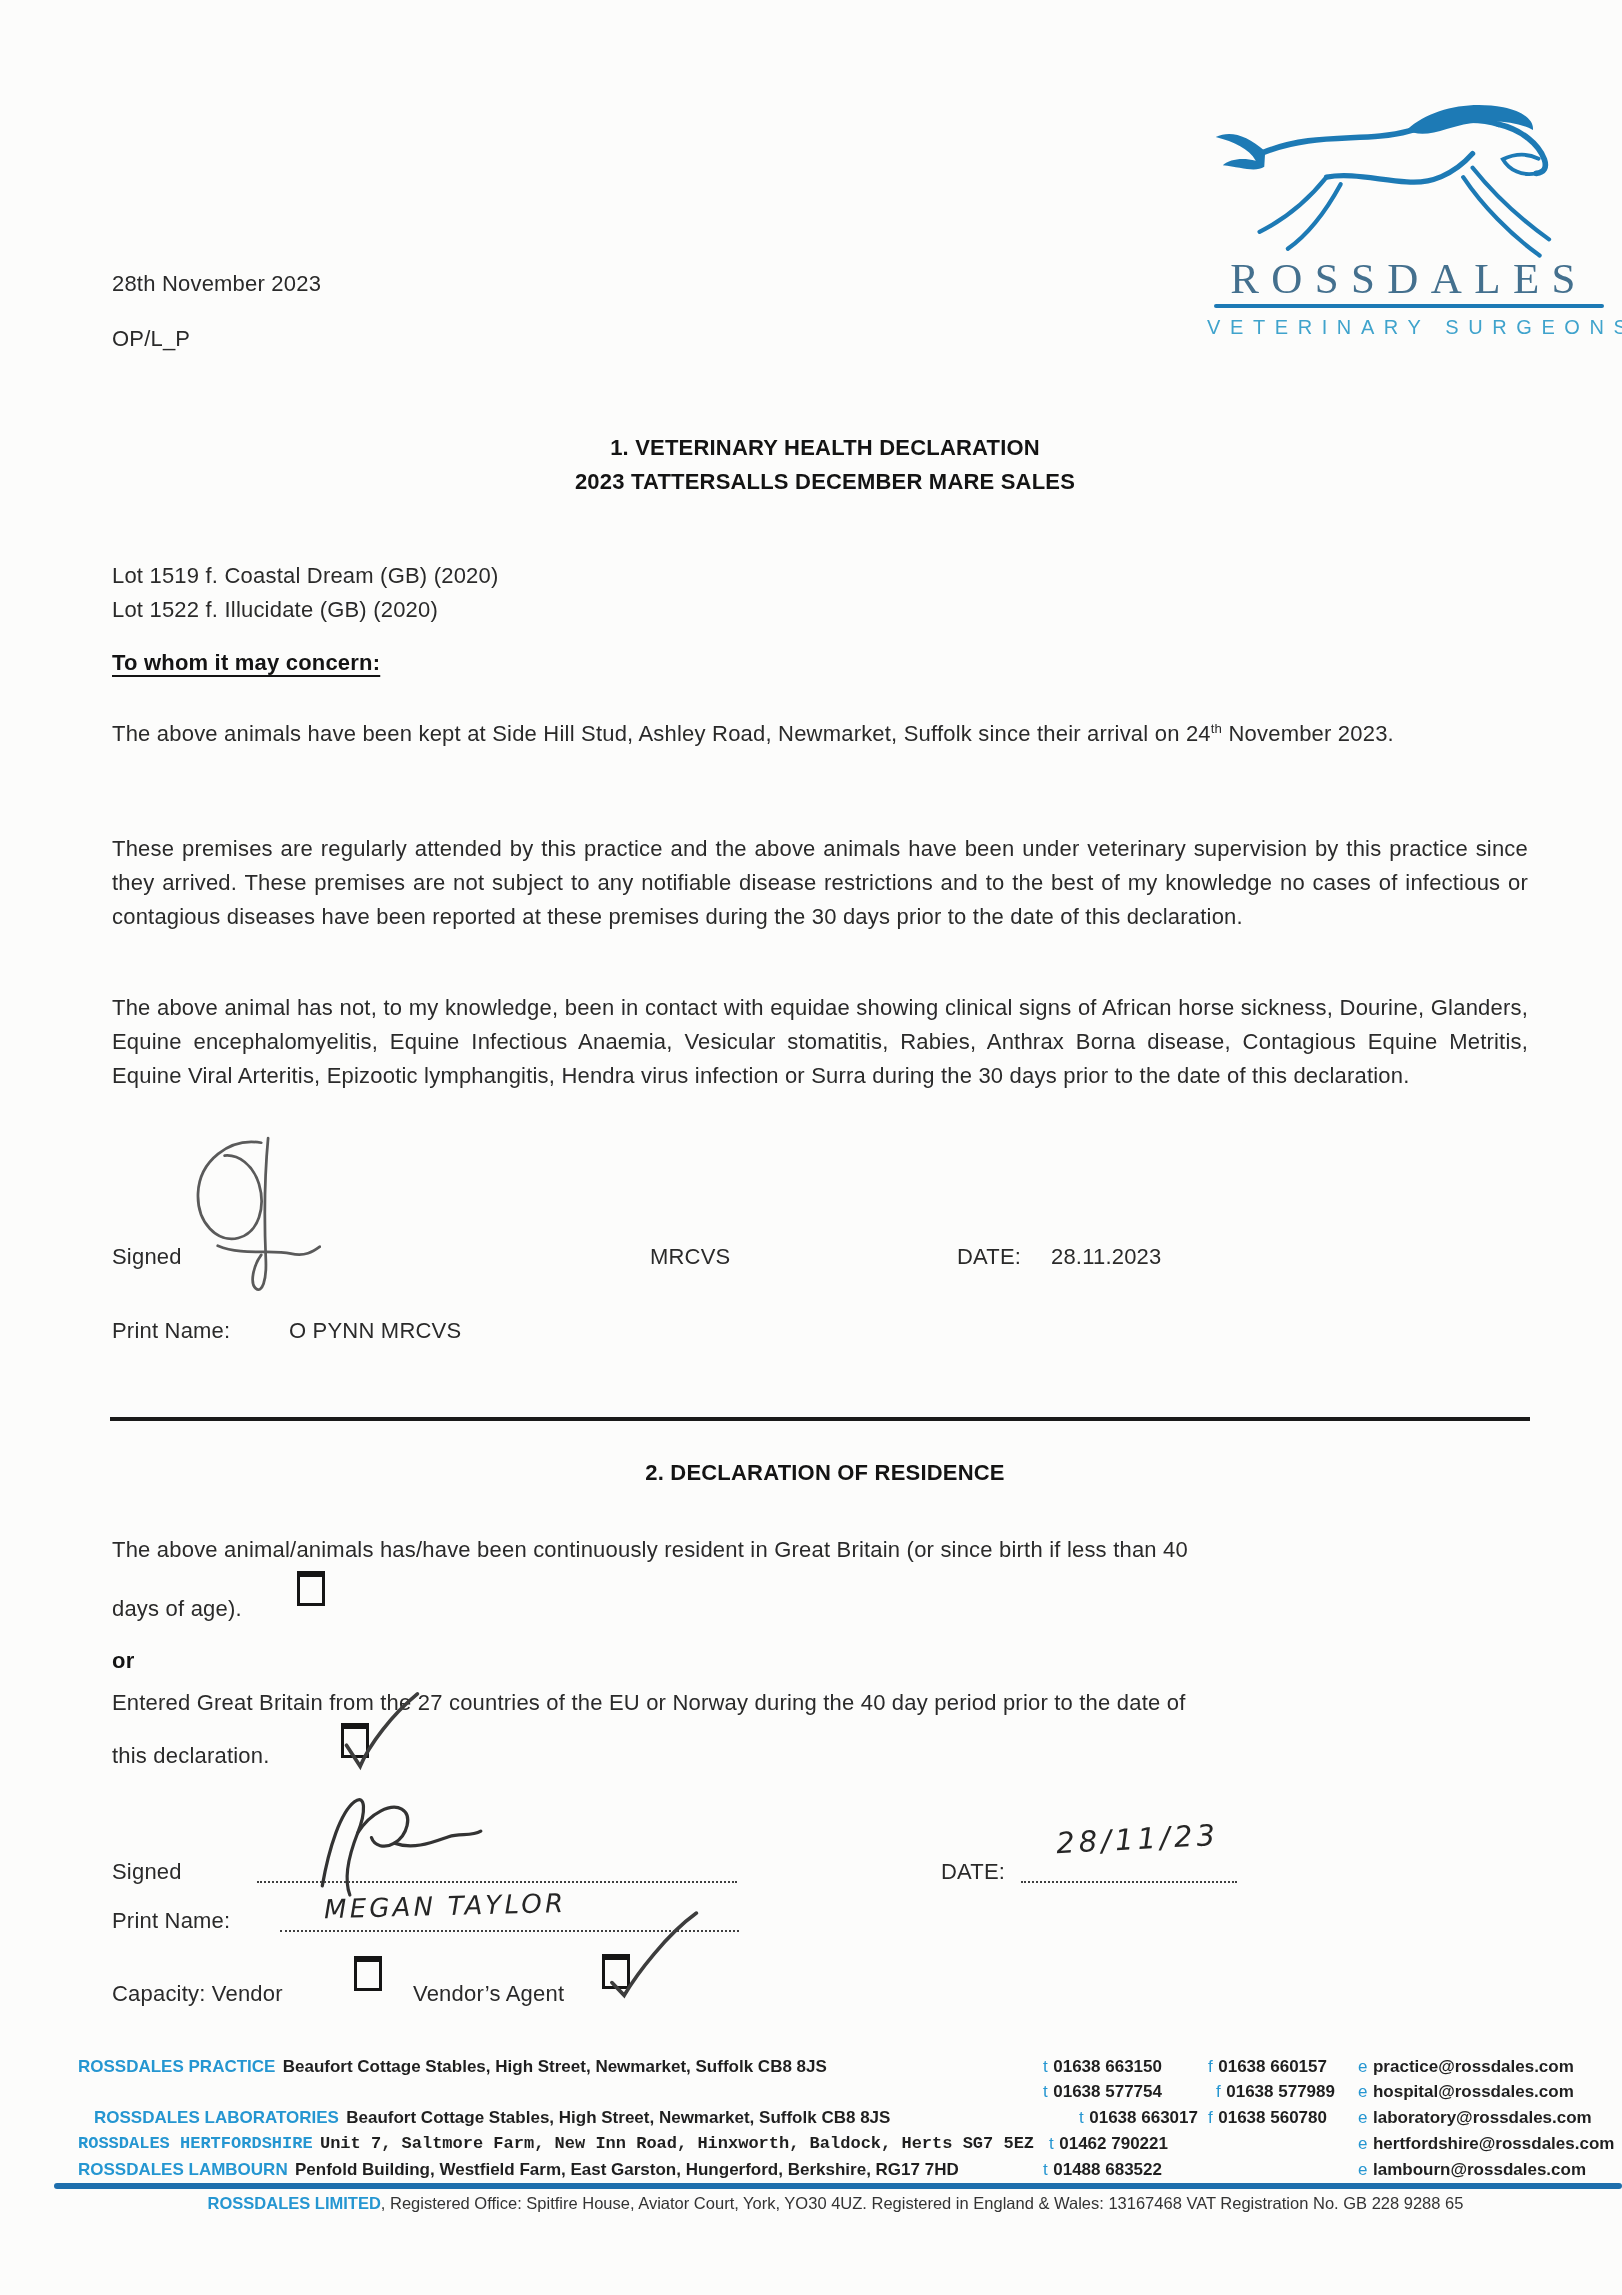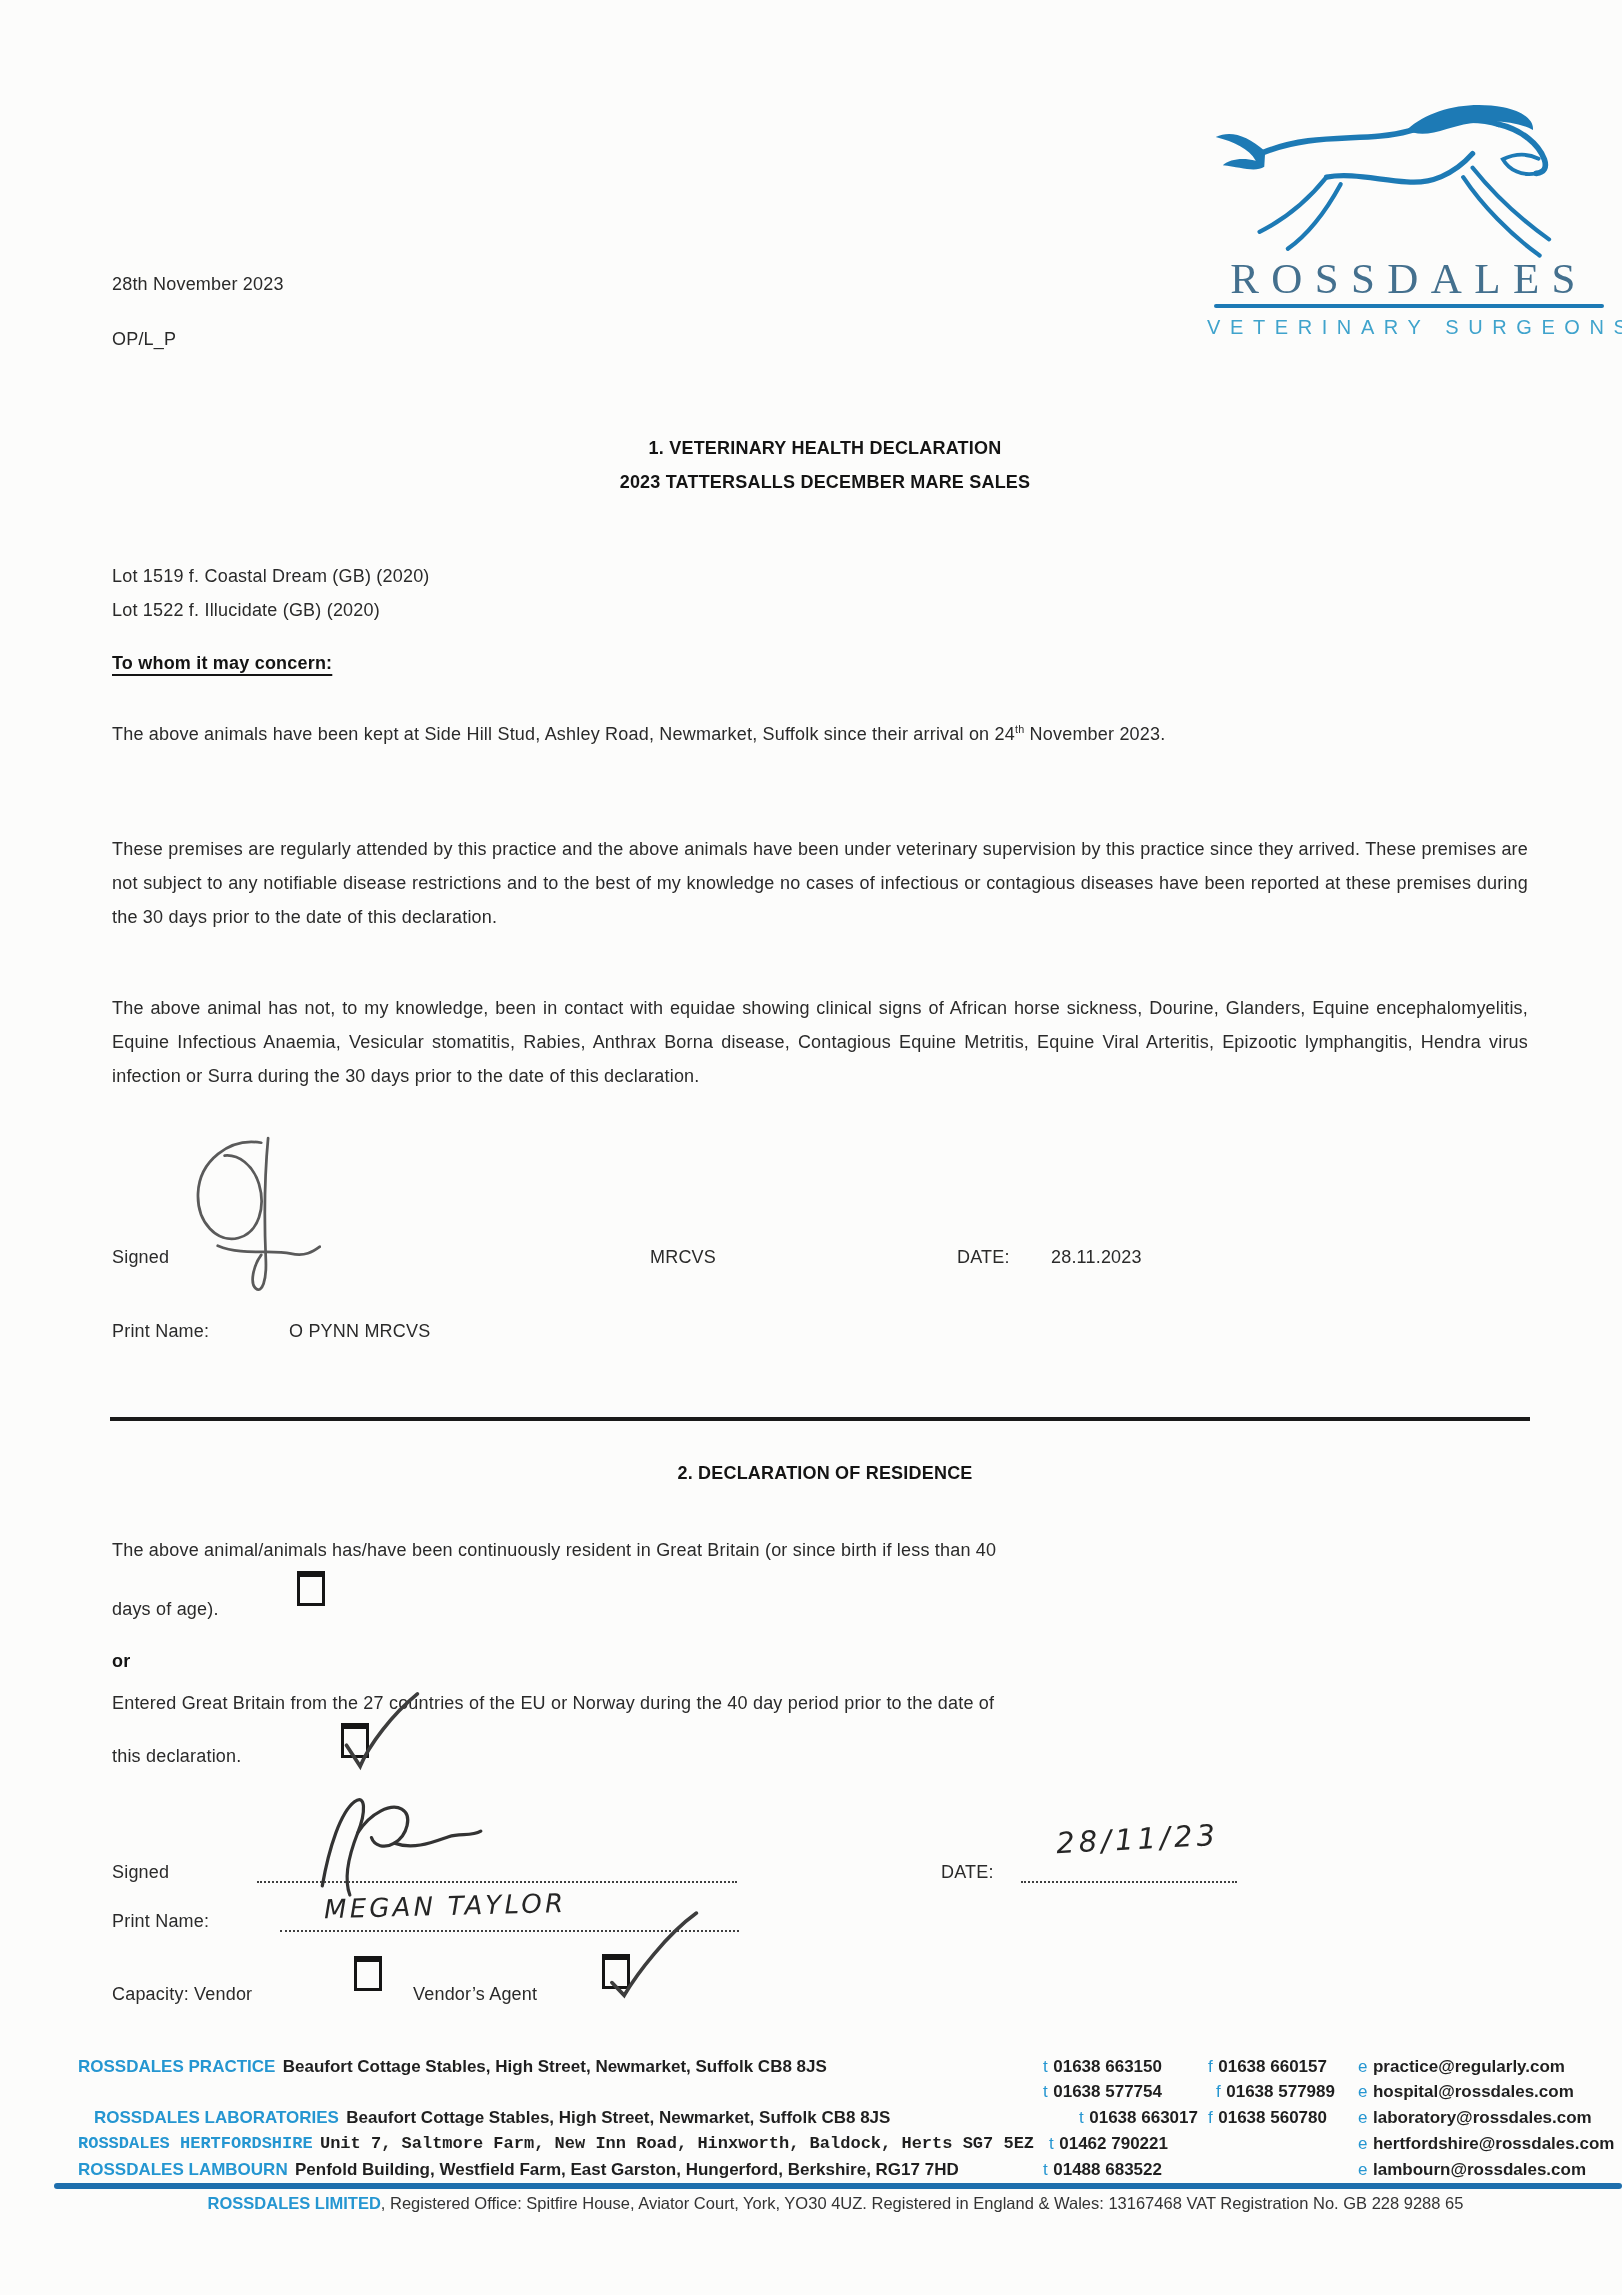--- a/index.html
+++ b/index.html
@@ -2,21 +2,21 @@
 <html style="--logo-blue: #1d7ab5; --brand-text: #44708e; --tagline-blue: #3fa3cc; --footer-blue: #2596d1; --rule-blue: #1e6fad; --ink: #2a2a2a;font-size:7.3px"><head>
 <meta charset="utf-8">
 <style>
   html,body{margin:0;padding:0;}
   body{
     width:1622px;height:2295px;background:#fcfcfb;
     font-family:"Liberation Sans", sans-serif;color:#2a2a2a;
     position:relative;overflow:hidden;
   }
   .abs{position:absolute;}
-  .body-text{font-size:18px;line-height:34px;letter-spacing:0.2px;}
+  .body-text{font-size:22px;line-height:34px;letter-spacing:0.2px;}
   .para{width:1416px;text-align:justify;text-align-last:left;}
   .bold{font-weight:bold;color:#141414;}
   .center-box{left:117px;width:1416px;text-align:center;}
   sup{font-size:60%;vertical-align:super;line-height:0;}
   .salutation{
     font-weight:bold;color:#141414;
     text-decoration:underline;text-decoration-thickness:1.8px;text-underline-offset:5px;
   }
   .brand-text{
     font-family:"Liberation Serif", serif;font-size:43px;letter-spacing:12.4px;
@@ -145,21 +145,21 @@
 <div class="abs body-text" style="left:413px;top:1977px;">Vendor’s Agent</div>
 <div class="abs cbx" style="left:602px;top:1954px;"></div>
 <svg class="abs tick-svg" style="left:605px;top:1909px;" width="96" height="90" viewBox="0 0 210 195">
   <path d="M15,160 L42,188 C70,140 135,55 200,8" fill="none" stroke="#3d3d3d" stroke-width="8" stroke-linecap="round"></path>
 </svg>
 
 <div class="abs f-row" style="left:0;top:2057px;width:1622px;">
   <span class="abs" style="left:78px;"><span class="f-name">ROSSDALES PRACTICE</span><span class="f-addr">Beaufort Cottage Stables, High Street, Newmarket, Suffolk CB8 8JS</span></span>
   <span class="abs" style="left:1043px;"><span class="f-pre">t</span><span class="f-val">01638 663150</span></span>
   <span class="abs" style="left:1208px;"><span class="f-pre">f</span><span class="f-val">01638 660157</span></span>
-  <span class="abs" style="left:1358px;"><span class="f-pre">e</span><span class="f-val">practice@regularly.com</span></span>
+  <span class="abs" style="left:1358px;"><span class="f-pre">e</span><span class="f-val">practice@rossdales.com</span></span>
 </div>
 <div class="abs f-row" style="left:0;top:2082px;width:1622px;">
   <span class="abs" style="left:1043px;"><span class="f-pre">t</span><span class="f-val">01638 577754</span></span>
   <span class="abs" style="left:1216px;text-align:right;"><span class="f-pre">f</span><span class="f-val">01638 577989</span></span>
   <span class="abs" style="left:1358px;"><span class="f-pre">e</span><span class="f-val">hospital@rossdales.com</span></span>
 </div>
 <div class="abs f-row" style="left:0;top:2108px;width:1622px;">
   <span class="abs" style="left:94px;"><span class="f-name">ROSSDALES LABORATORIES</span><span class="f-addr">Beaufort Cottage Stables, High Street, Newmarket, Suffolk CB8 8JS</span></span>
   <span class="abs" style="left:1043px;margin-left:36px;"><span class="f-pre">t</span><span class="f-val">01638 663017</span></span>
   <span class="abs" style="left:1208px;"><span class="f-pre">f</span><span class="f-val">01638 560780</span></span>

